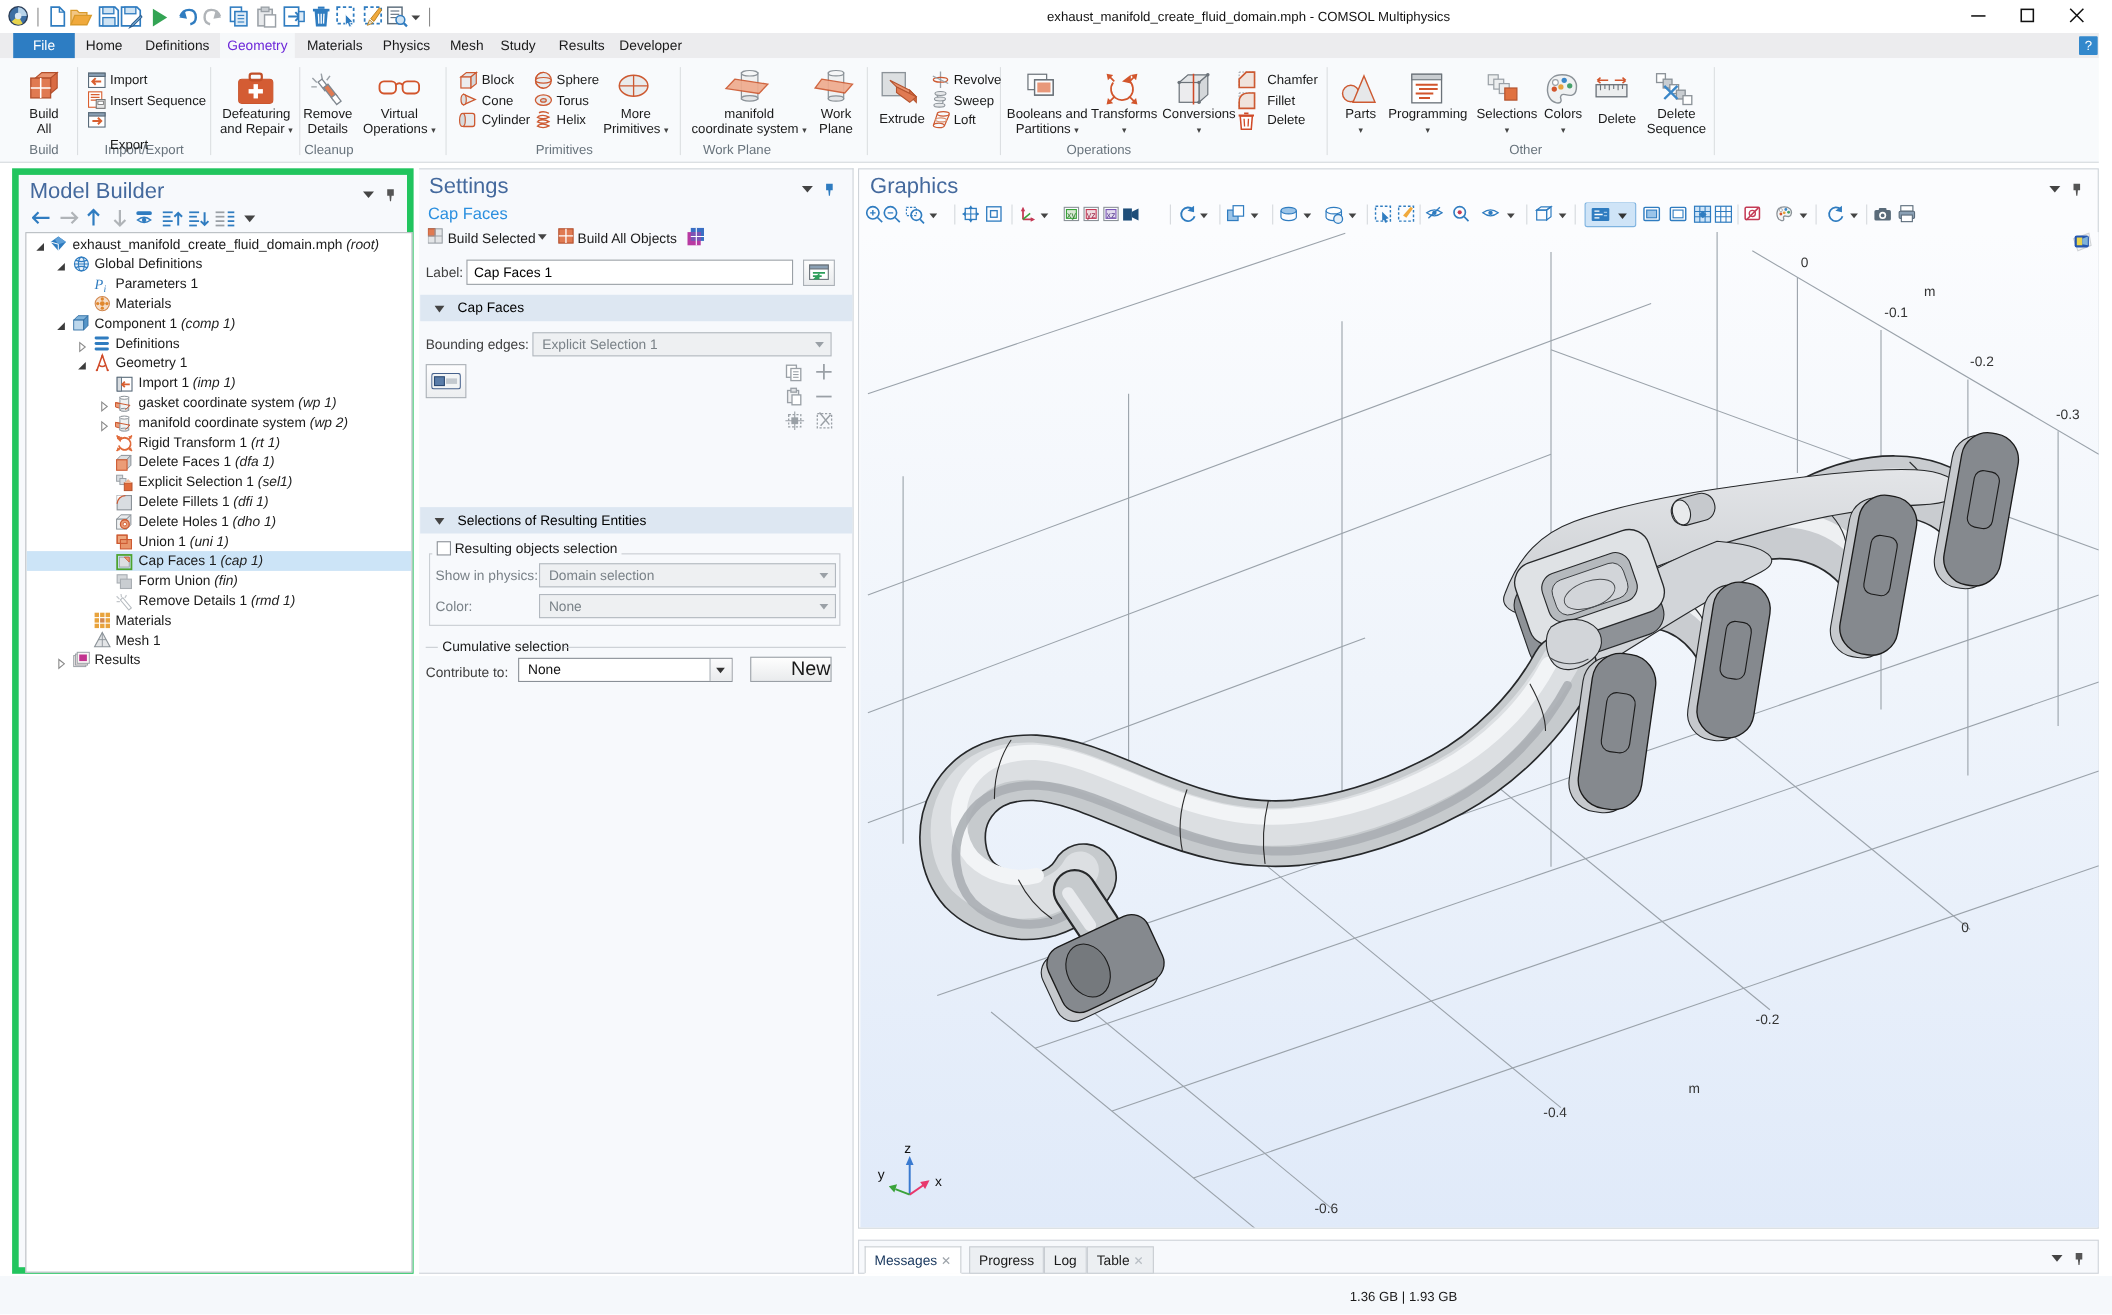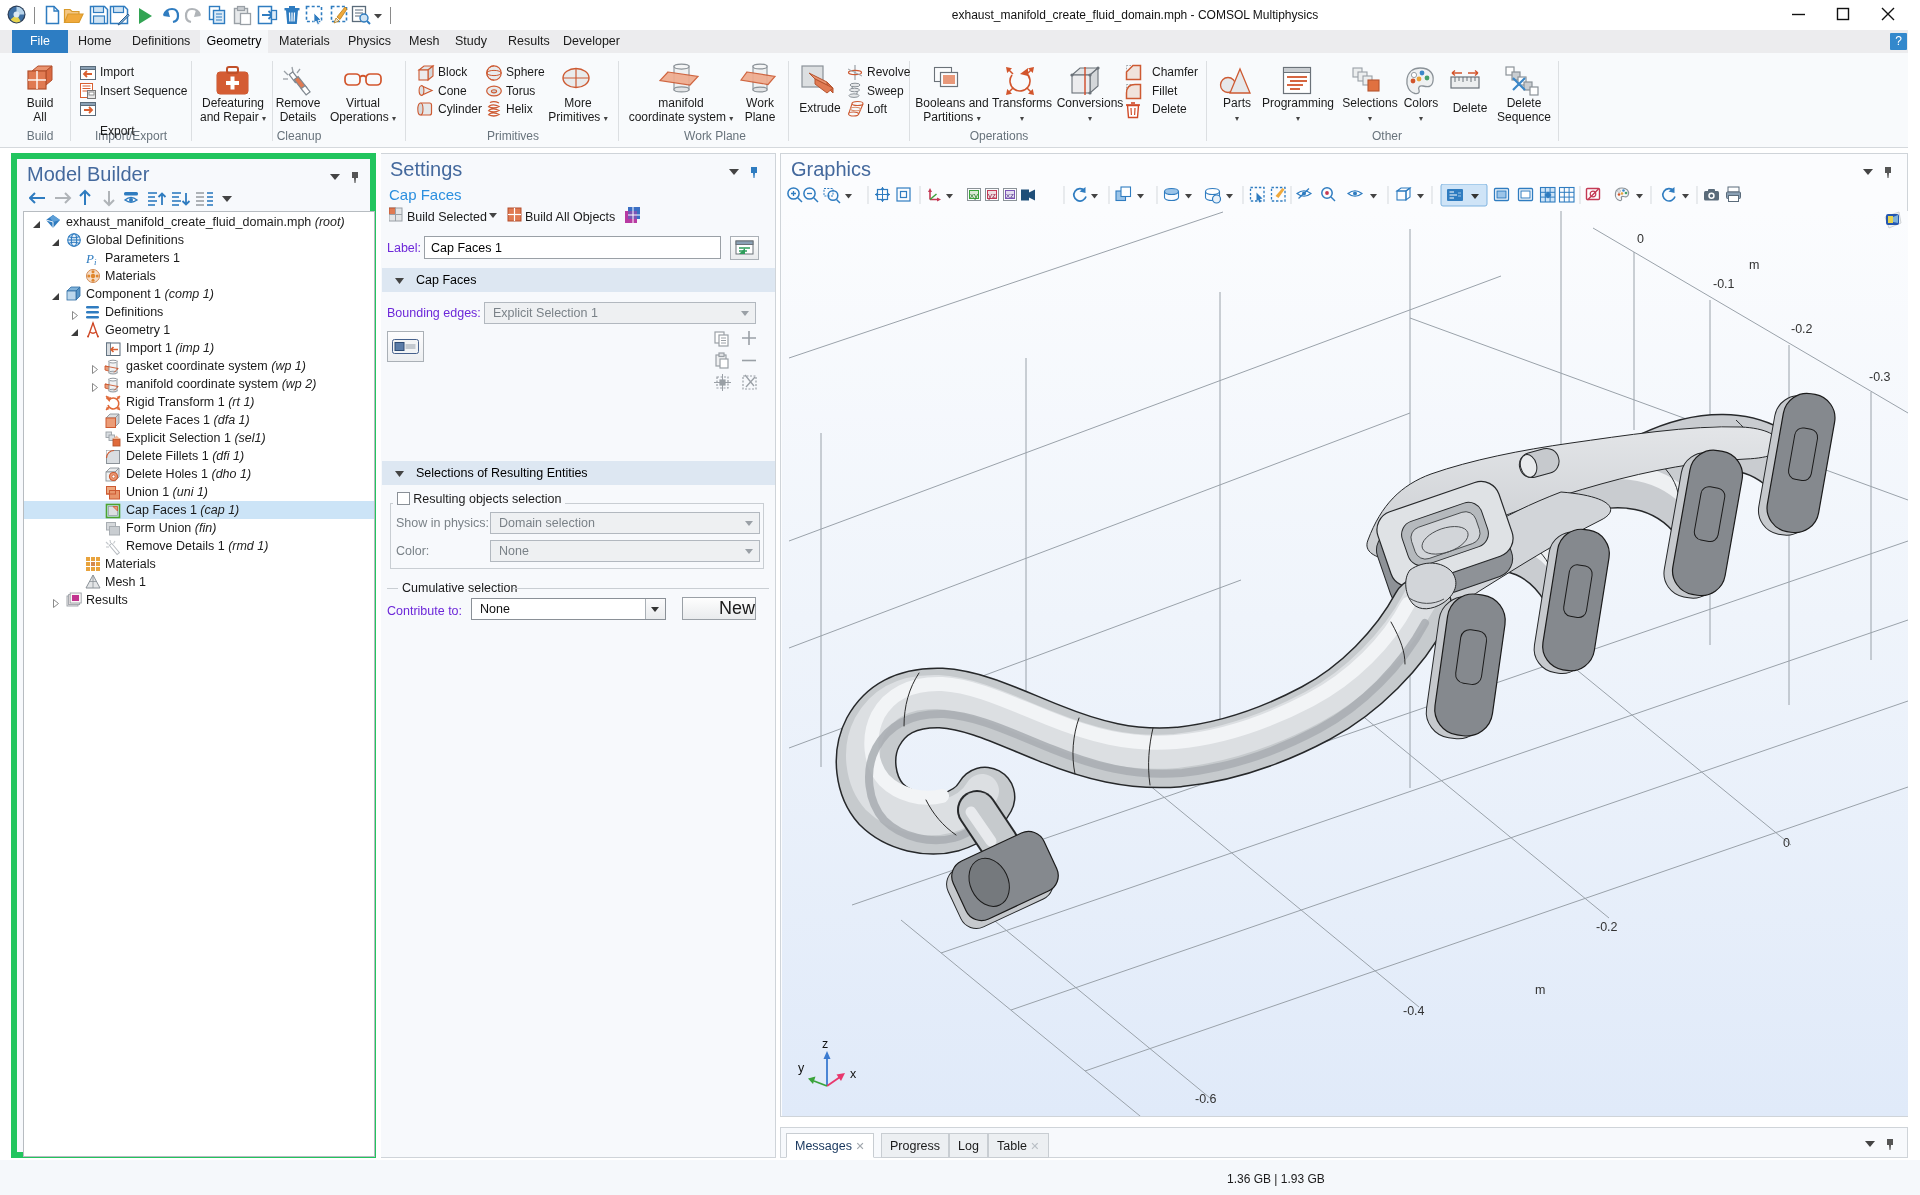--- a/index.html
+++ b/index.html
@@ -8,21 +8,21 @@
 #app { position:absolute; left:0; top:0; width:1920px; height:1195px; background:#fff; }
 
 
 #titlebar { position:absolute; left:0; top:0; width:1920px; height:30px; background:#fff; }
 #title { position:absolute; top:8px; left:950px; width:370px; text-align:center; font-size:12px; color:#111; }
 
 
 #tabrow { position:absolute; left:0; top:30px; width:1908px; height:23px; background:#ececee; }
 .tab { position:absolute; top:30px; height:23px; line-height:23px; font-size:12.5px; color:#1a1a1a; }
 #tab-file { background:#2d7dc3; color:#fff; left:12px; width:56px; text-align:center; padding:0; }
-#tab-geometry { background:#f6f8fa; color:#000000; }
+#tab-geometry { background:#f6f8fa; color:#6d28d9; }
 #helpbtn { position:absolute; left:1890px; top:33px; width:17px; height:17px; background:#3388cc; color:#fff; text-align:center; line-height:17px; font-size:12px; border-radius:1px; }
 
 
 #ribbon { position:absolute; left:0; top:53px; width:1908px; height:95px; background:#f8fafc; border-bottom:1px solid #d5d9dd; }
 .rsep { position:absolute; top:8px; width:1px; height:80px; background:#dcdfe2; }
 .rlabel { position:absolute; top:76px; font-size:12px; color:#68737c; text-align:center; }
 .ritem { position:absolute; text-align:center; font-size:12px; color:#1a1a1a; line-height:13.5px; }
 .rrow { position:absolute; font-size:12px; color:#1a1a1a; white-space:nowrap; }
 .dda { font-size:8px; color:#444; }
 
@@ -34,21 +34,21 @@
 #msgp { position:absolute; left:780px; top:1127px; width:1128px; height:31px; border:1px solid #cfd4d9; background:#f7f9fc; }
 #statusbar { position:absolute; left:0px; top:1160px; width:1920px; height:35px; background:#f5f8fb; font-size:12px; }
 .phead { font-family:"Liberation Sans", sans-serif; font-weight:400; font-size:20px; color:#44699d; letter-spacing:0px; }
 
 
 #tree { position:absolute; left:6px; top:52px; width:352px; height:946px; background:#fff; border:1px solid #b7bcc1; overflow:hidden; }
 .trow { position:absolute; height:18px; line-height:18px; white-space:nowrap; font-size:12.5px; }
 .trow i.sfx { font-style:italic; color:#222; }
 
 
-.slabel { position:absolute; font-size:12.5px; color:#6d28d9; }
+.slabel { position:absolute; font-size:12.5px; color:#404040; }
 .sband { position:absolute; left:1px; width:393px; height:24px; background:#dde7f2; }
 .sband .bt { position:absolute; left:34px; top:5px; font-size:12.5px; color:#000; }
 .combo { position:absolute; height:22px; border:1px solid #b2b8bf; background:#eef0f2; font-size:12.5px; color:#7a8288; line-height:20px; padding-left:8px; }
 .combo.on { background:#fff; color:#111; border:1px solid #8a9097; }
 .cbarrow { position:absolute; right:6px; top:8px; width:0; height:0; border-left:4px solid transparent; border-right:4px solid transparent; border-top:5px solid #9aa0a6; }
 input[type=text] { position:absolute; border:1px solid #9aa0a6; background:#fff; font-family:"Liberation Sans",sans-serif; font-size:12.5px; padding-left:6px; }
 
 
 #gfxhead { position:absolute; left:10px; top:4px; }
 
@@ -189,21 +189,21 @@
     <div class="rsep" style="left:405px"></div>
     <div class="rsep" style="left:618px"></div>
     <div class="rsep" style="left:788px"></div>
     <div class="rsep" style="left:909px"></div>
     <div class="rsep" style="left:1206px"></div>
     <div class="rsep" style="left:1558px"></div>
     <div class="rlabel" style="left:10px;width:60px;">Build</div>
     <div class="rlabel" style="left:81px;width:100px;">Import/Export</div>
     <div class="rlabel" style="left:249px;width:100px;">Cleanup</div>
     <div class="rlabel" style="left:463px;width:100px;">Primitives</div>
-    <div class="rlabel" style="left:665px;width:100px;">Work Plane</div>
+    <div class="rlabel" style="left:620px;width:100px;">Work Plane</div>
     <div class="rlabel" style="left:949px;width:100px;">Operations</div>
     <div class="rlabel" style="left:1337px;width:100px;">Other</div>
 
     <svg id="ribicons" width="1908" height="95" style="position:absolute;left:0;top:0;">
 
       <g transform="translate(28,13)">
         <polygon points="4,5 10,0 24,0 18,5" fill="#e9936f" stroke="#b34f2c" stroke-width="1"></polygon>
         <polygon points="18,5 24,0 24,14 18,19" fill="#d96a42" stroke="#b34f2c" stroke-width="1"></polygon>
         <rect x="0" y="5" width="18" height="18" fill="#e07a52" stroke="#b34f2c" stroke-width="1.2"></rect>
         <line x1="0" y1="14" x2="18" y2="14" stroke="#fff" stroke-width="1.4"></line>

